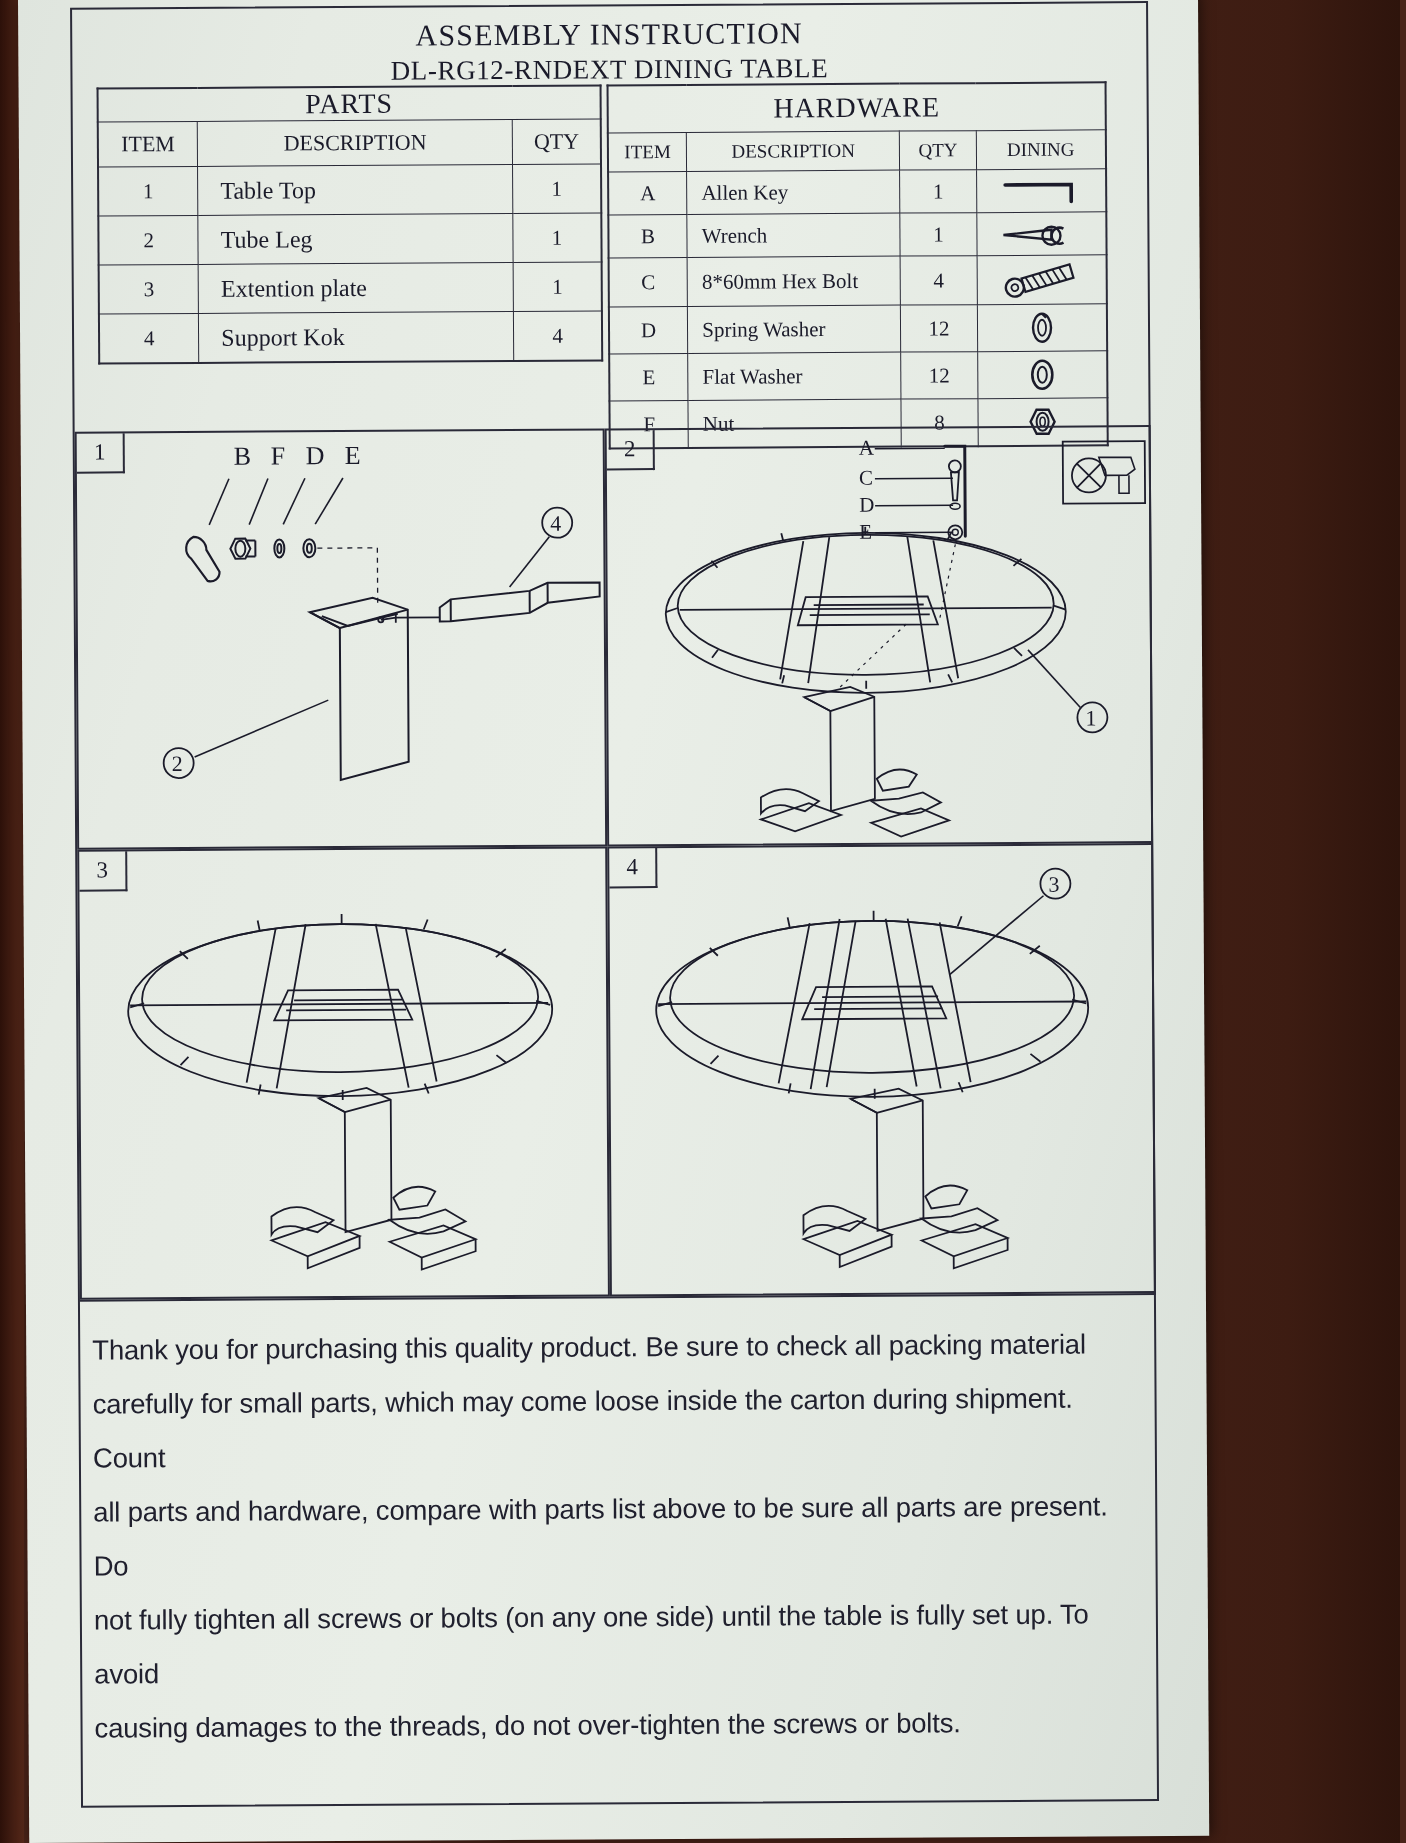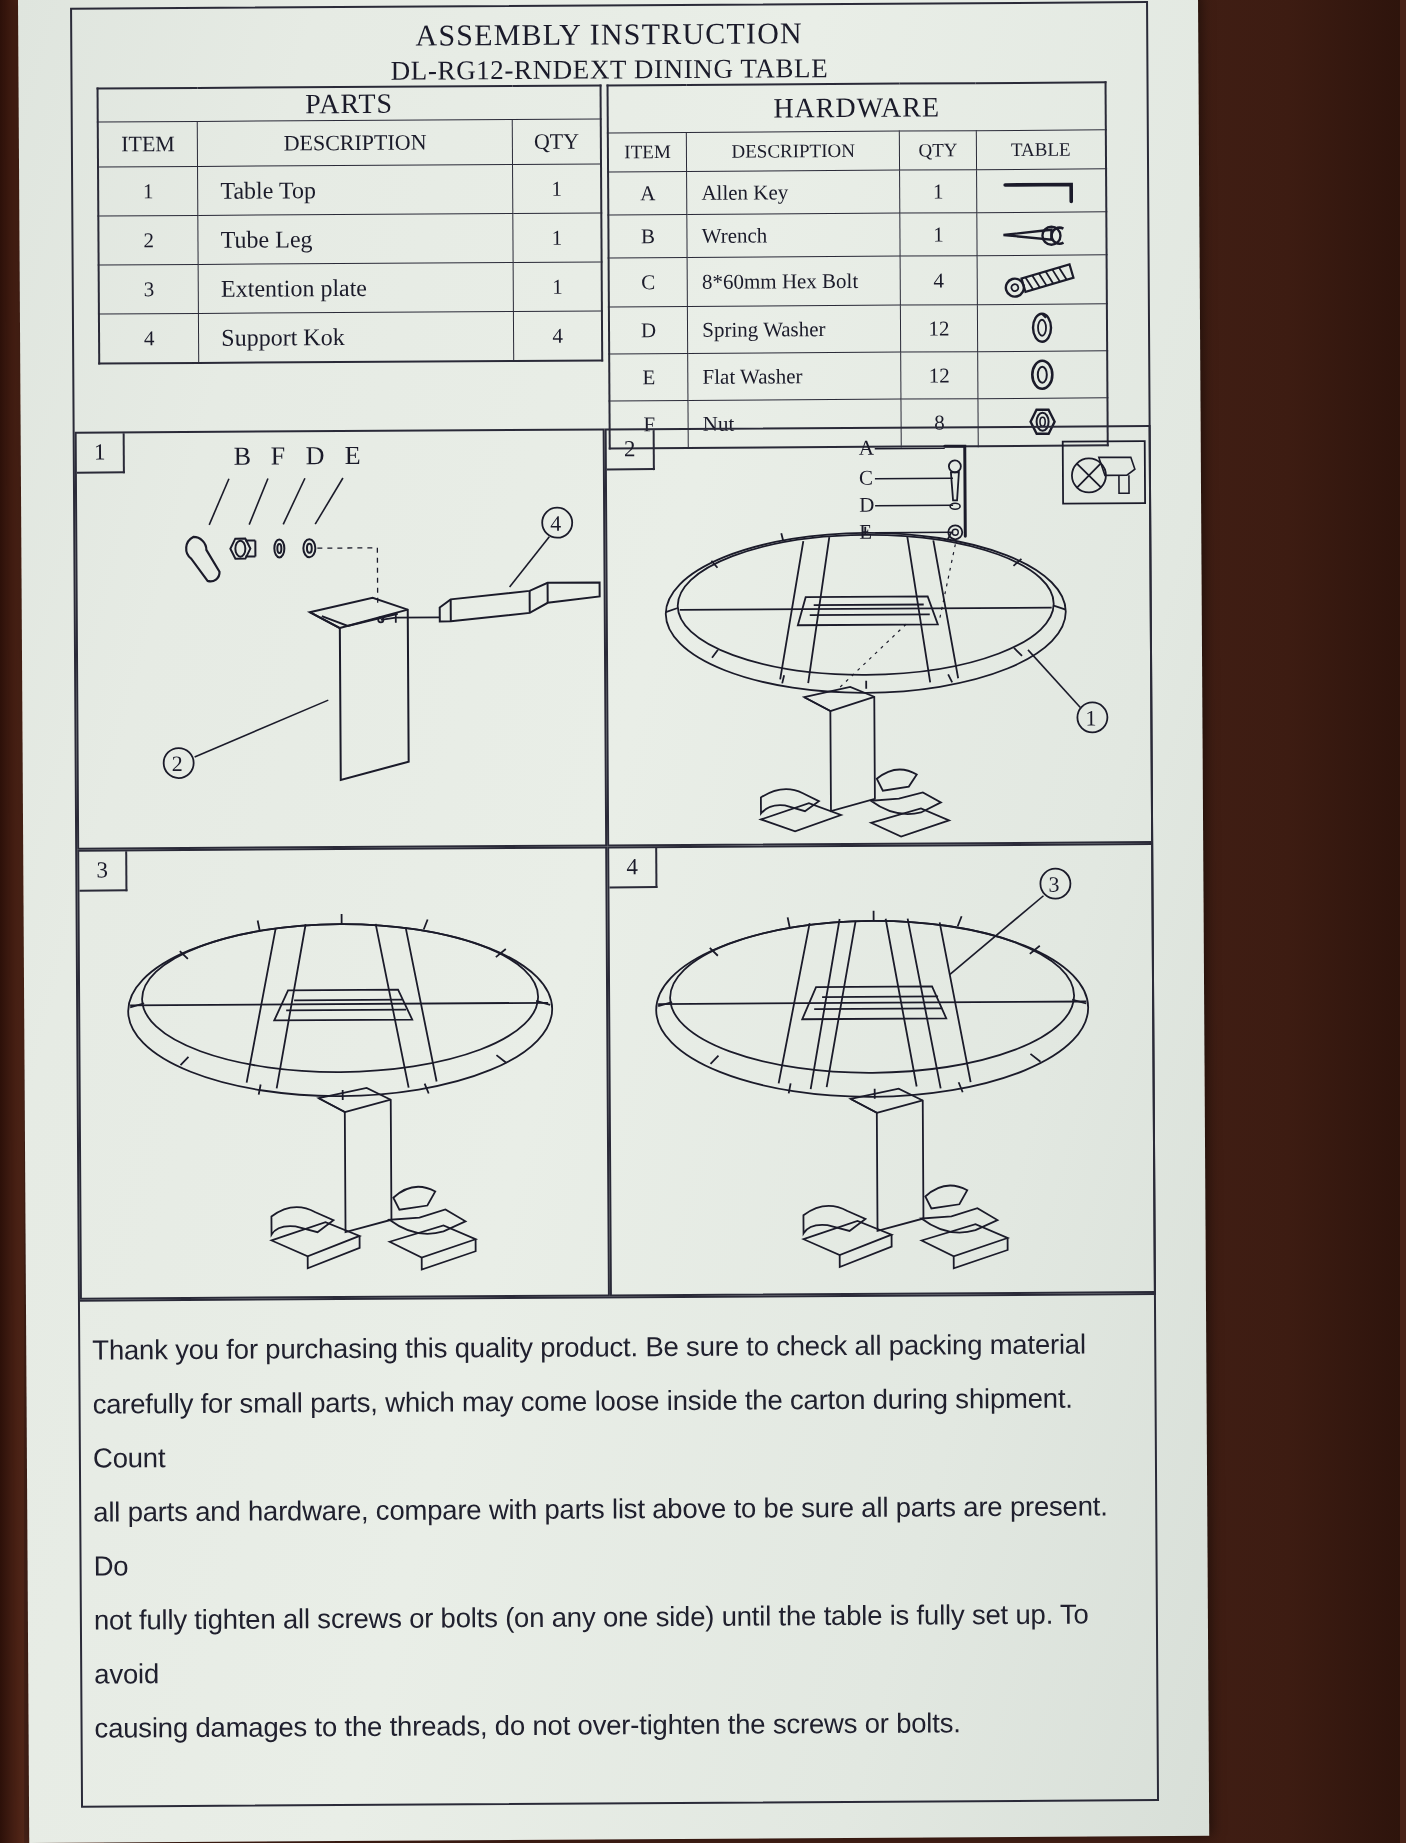--- a/index.html
+++ b/index.html
@@ -160,21 +160,21 @@
 
   <table class="tbl" id="hardware-table">
     <tbody>
         <tr>
       <td class="banner" colspan="4" style="height:46px">HARDWARE</td>
     </tr>
     <tr>
       <td class="hdr-sm" style="width:72px;height:38px">ITEM</td>
       <td class="hdr-sm" style="width:228px">DESCRIPTION</td>
       <td class="hdr-sm" style="width:72px">QTY</td>
-      <td class="hdr-sm" style="width:118px">TABLE</td>
+      <td class="hdr-sm" style="width:118px">DINING</td>
     </tr>
 
     <tr>
       <td class="itm" style="height:42px">A</td>
       <td class="desc-sm">Allen  Key</td>
       <td class="num">1</td>
       <td class="model-cell">
         <svg width="112" height="36" viewBox="0 0 112 36">
           <path d="M20 12 H86 V29" stroke="#1b1b2a" stroke-width="3.6" fill="none" stroke-linecap="round"></path>
         </svg>

